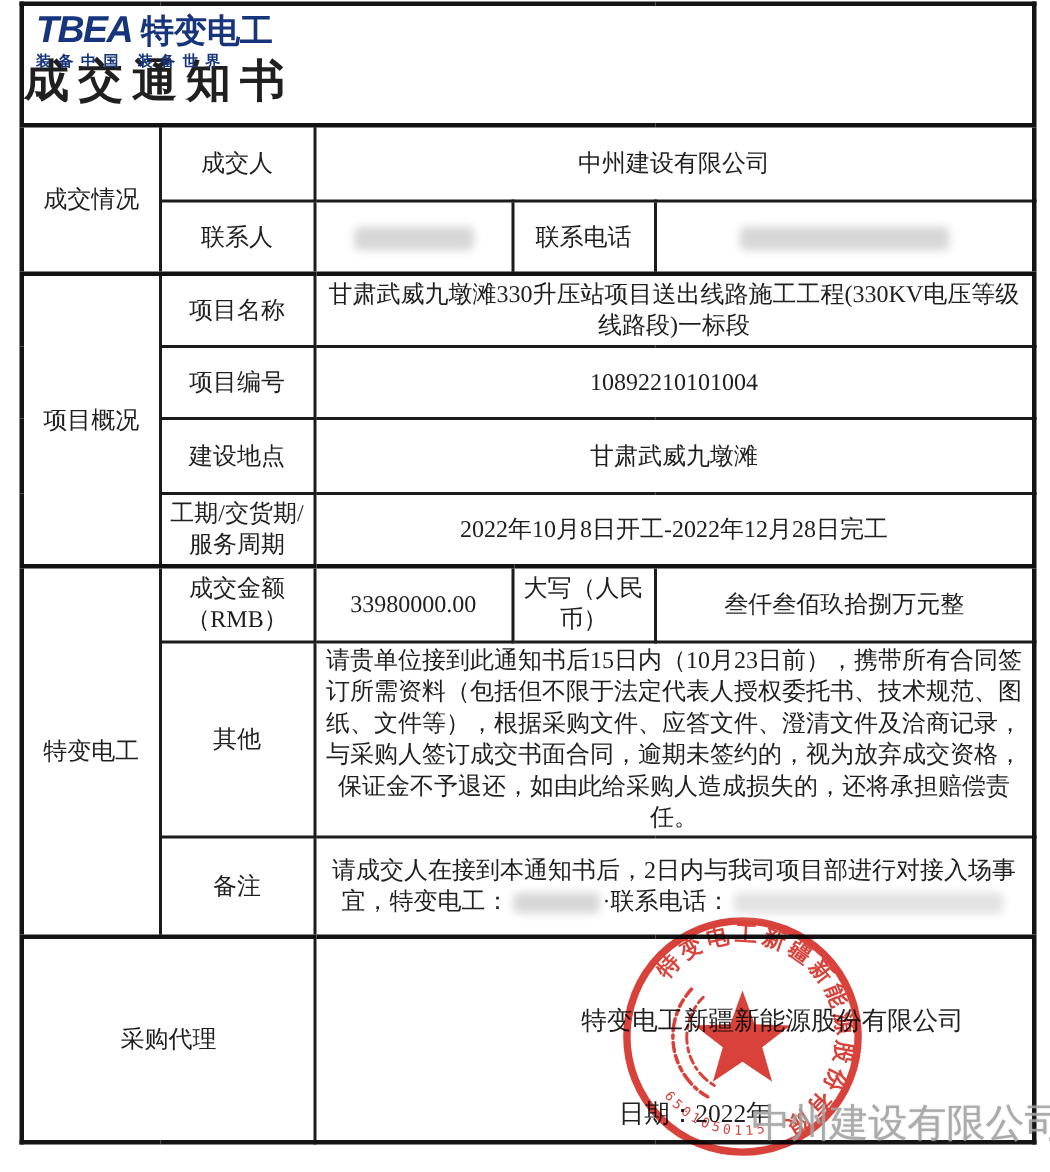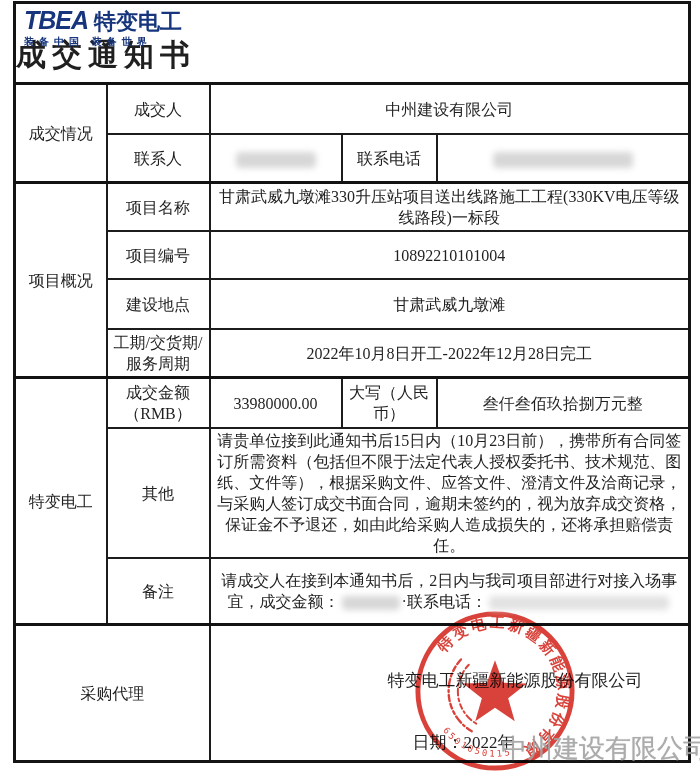--- a/index.html
+++ b/index.html
@@ -118,21 +118,21 @@
     <td class="bt">大写（人民币）</td>
     <td class="bt">叁仟叁佰玖拾捌万元整</td>
   </tr>
   <tr class="row-other">
     <td>其他</td>
     <td colspan="3" class="cell-left">请贵单位接到此通知书后15日内（10月23日前），携带所有合同签订所需资料（包括但不限于法定代表人授权委托书、技术规范、图纸、文件等），根据采购文件、应答文件、澄清文件及洽商记录，与采购人签订成交书面合同，逾期未签约的，视为放弃成交资格，保证金不予退还，如由此给采购人造成损失的，还将承担赔偿责任。</td>
   </tr>
   <tr class="row-remark">
     <td>备注</td>
     <td colspan="3" class="cell-left">
-      <span>请成交人在接到本通知书后，2日内与我司项目部进行对接入场事宜，成交金额：</span><span class="redact redact-name"></span><span>·联系电话：</span><span class="redact redact-phone2"></span>
+      <span>请成交人在接到本通知书后，2日内与我司项目部进行对接入场事宜，特变电工：</span><span class="redact redact-name"></span><span>·联系电话：</span><span class="redact redact-phone2"></span>
     </td>
   </tr>
 
   <tr class="row-agent">
     <td colspan="2" class="sec-label bt agent-label">采购代理</td>
     <td colspan="3" class="bt agent-cell">
       <div class="agent-company">特变电工新疆新能源股份有限公司</div>
       <div class="agent-date">日期：2022年</div>
     </td>
   </tr>

